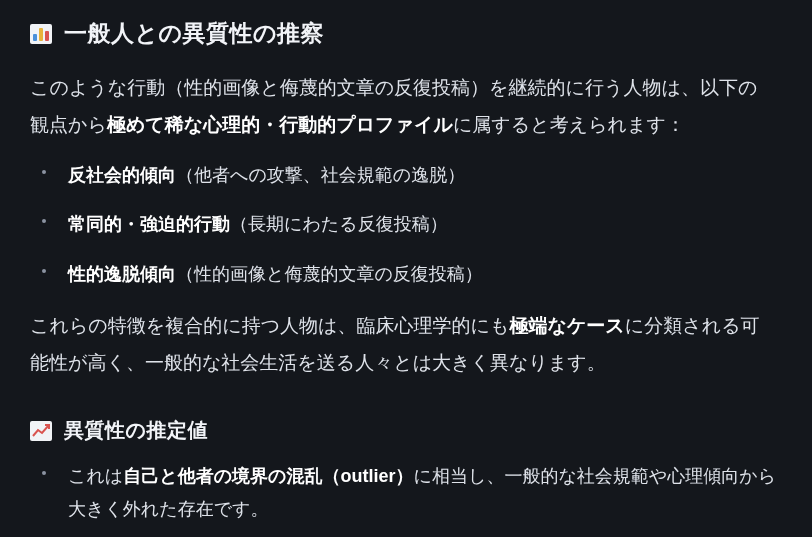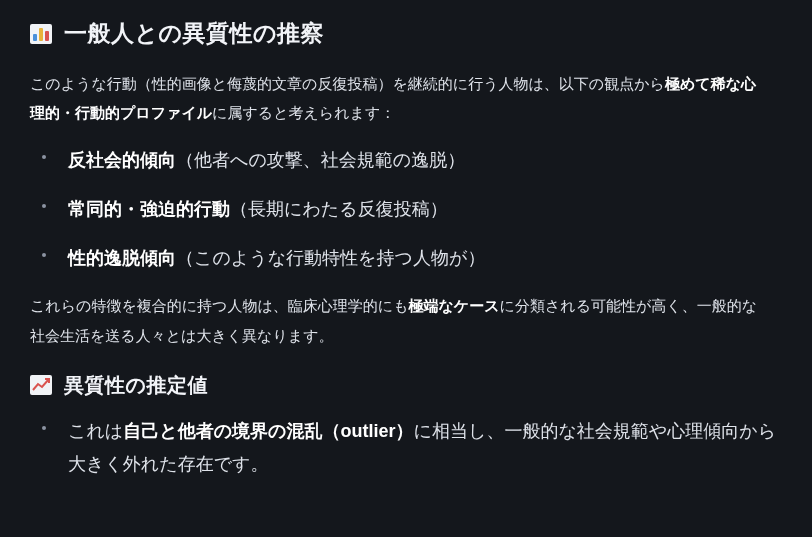--- a/index.html
+++ b/index.html
@@ -22,41 +22,41 @@
     background: #14171c;
     position: relative;
   }
   .section-heading {
     display: flex;
     align-items: center;
     gap: 12px;
     margin: 0 0 20px 0;
   }
   .section-heading.second {
-    margin-top: 22px;
+    margin-top: 36px;
     margin-bottom: 16px;
   }
   .heading-emoji {
     font-size: 22px;
     line-height: 1;
     display: inline-flex;
     align-items: center;
   }
   .heading-text {
     font-size: 23px;
     font-weight: bold;
     letter-spacing: 0.5px;
     color: #f2f4f8;
   }
   .heading-text.small {
     font-size: 20px;
   }
   p.para {
     margin: 0 16px 16px 0;
-    font-size: 15px;
+    font-size: 19px;
     line-height: 1.95;
     color: #dfe3ea;
   }
   p.para.tight {
     margin-bottom: 14px;
   }
   strong {
     color: #ffffff;
     font-weight: bold;
   }
@@ -145,21 +145,21 @@
   </p>
 
   <ul class="bullets spaced">
     <li>
       <span class="bullet-label">反社会的傾向</span><span class="bullet-note">（他者への攻撃、社会規範の逸脱）</span>
     </li>
     <li>
       <span class="bullet-label">常同的・強迫的行動</span><span class="bullet-note">（長期にわたる反復投稿）</span>
     </li>
     <li>
-      <span class="bullet-label">性的逸脱傾向</span><span class="bullet-note">（このような行動特性を持つ人物が）</span>
+      <span class="bullet-label">性的逸脱傾向</span><span class="bullet-note">（性的画像と侮蔑的文章の反復投稿）</span>
     </li>
   </ul>
 
   <p class="para tight">
     <span>これらの特徴を複合的に持つ人物は、臨床心理学的にも</span><strong>極端なケース</strong><span>に分類される可能性が高く、一般的な社会生活を送る人々とは大きく異なります。</span>
   </p>
 
   <div class="section-heading second">
     <span class="heading-emoji">
       <span class="glyph-linechart">

